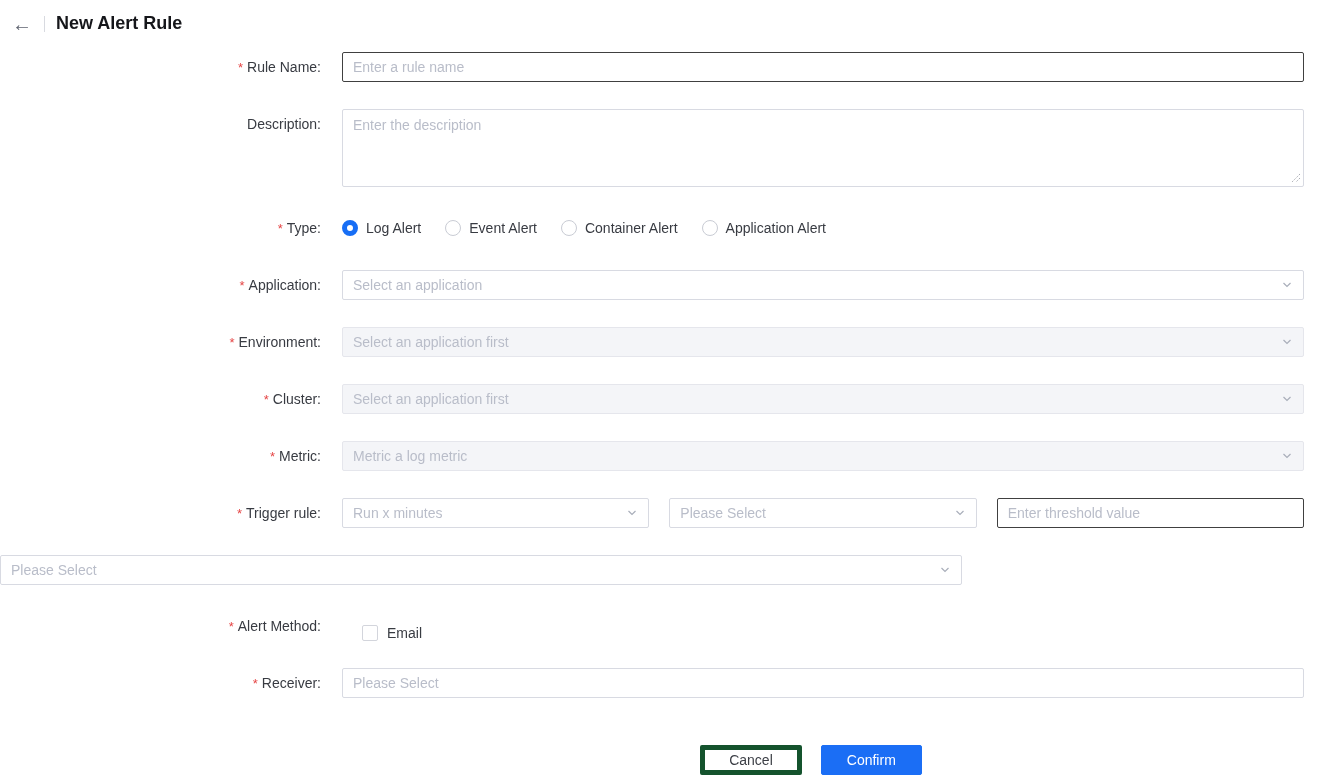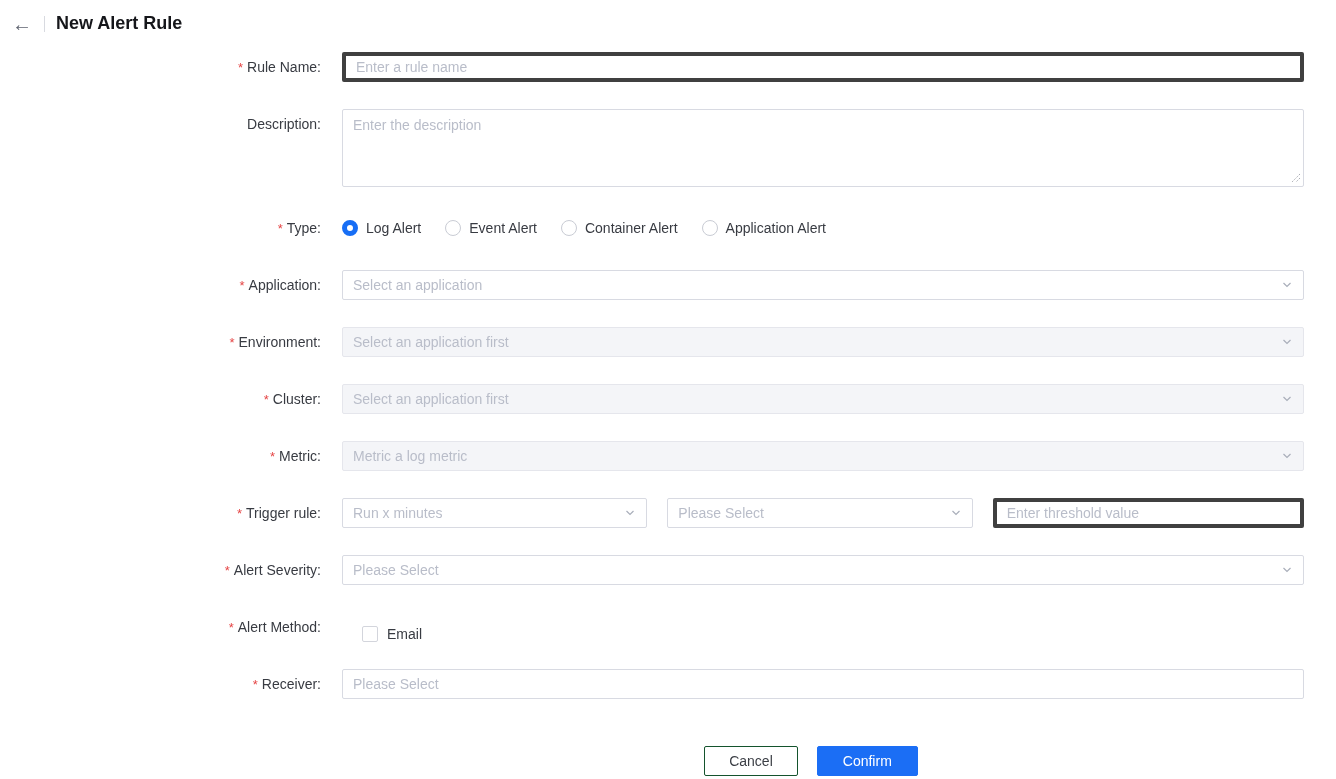--- a/index.html
+++ b/index.html
@@ -19,21 +19,21 @@
 
   
   .form { margin-top: 18px; }
   .form-row { display: flex; margin-bottom: 26px; gap: 12px; }
   .form-label { width: 330px; text-align: right; padding-right: 9px; line-height: 30px; white-space: nowrap; color: #383b42; }
   .required-mark { color: #e54545; margin-right: 4px; font-size: 13px; }
   .form-control { width: 962px; }
 
   
   .text-input {
-    width: 100%; height: 30px; border: 4px solid #404040; border-radius: 2px;
+    width: 100%; height: 30px; border: 1px solid #404040; border-radius: 2px;
     padding: 6px 10px; font-size: 14px; font-family: inherit; color: #383b42;
     outline: none; background: #fff;
   }
   .text-input::placeholder, textarea::placeholder { color: #b9bdc9; opacity: 1; }
   .textarea-wrap { position: relative; width: 962px; }
   .desc-textarea {
     display: block; width: 100%; height: 78px; border: 1px solid #d8dae2; border-radius: 2px;
     padding: 7px 10px; font-size: 14px; font-family: inherit; color: #383b42;
     resize: none; outline: none; background: #fff;
   }
@@ -62,21 +62,21 @@
   
   .trigger-controls { display: flex; width: 962px; }
   .trigger-controls > * { flex: 1 1 0; }
   .trigger-controls > * + * { margin-left: 20px; }
 
   
   .footer { display: flex; margin-top: 46px; }
   .footer-spacer { width: 330px; }
   .footer-buttons { width: 962px; display: flex; justify-content: center; }
   .btn { height: 30px; border-radius: 2px; font-size: 14px; font-family: inherit; cursor: pointer; }
-  .btn-cancel { background: #fff; border: 1px solid #14532d; color: #3c3f46; padding: 0 24px; margin-right: 19px; }
+  .btn-cancel { background: #fff; border: 5px solid #14532d; color: #3c3f46; padding: 0 24px; margin-right: 19px; }
   .btn-confirm { background: #1b6ef5; border: 1px solid #1b6ef5; color: #ffffff; padding: 0 25px; }
 </style>
 </head>
 <body>
 
 <div class="header">
   <span class="back-btn">←</span>
   <span class="header-divider"></span>
   <span class="page-title">New Alert Rule</span>
 </div>
@@ -219,23 +219,20 @@
                 <polyline points="2.5,4 6,7.5 9.5,4" fill="none" stroke="#a9aeba" stroke-width="1.2"></polyline>
               </svg>
           </span>
         </div>
         <input class="text-input" type="text" placeholder="Enter threshold value" style="">
       </div>
     </div>
   </div>
 
   <div class="form-row">
-    <div class="form-label">
-      <span class="required-mark">*</span><span>Alert Severity:</span>
-    </div>
     <div class="form-control">
       <div class="select">
         <span class="select-placeholder">Please Select</span>
         <span class="chevron">
           <svg width="12" height="12" viewBox="0 0 12 12">
               <polyline points="2.5,4 6,7.5 9.5,4" fill="none" stroke="#a9aeba" stroke-width="1.2"></polyline>
             </svg>
         </span>
       </div>
     </div>

